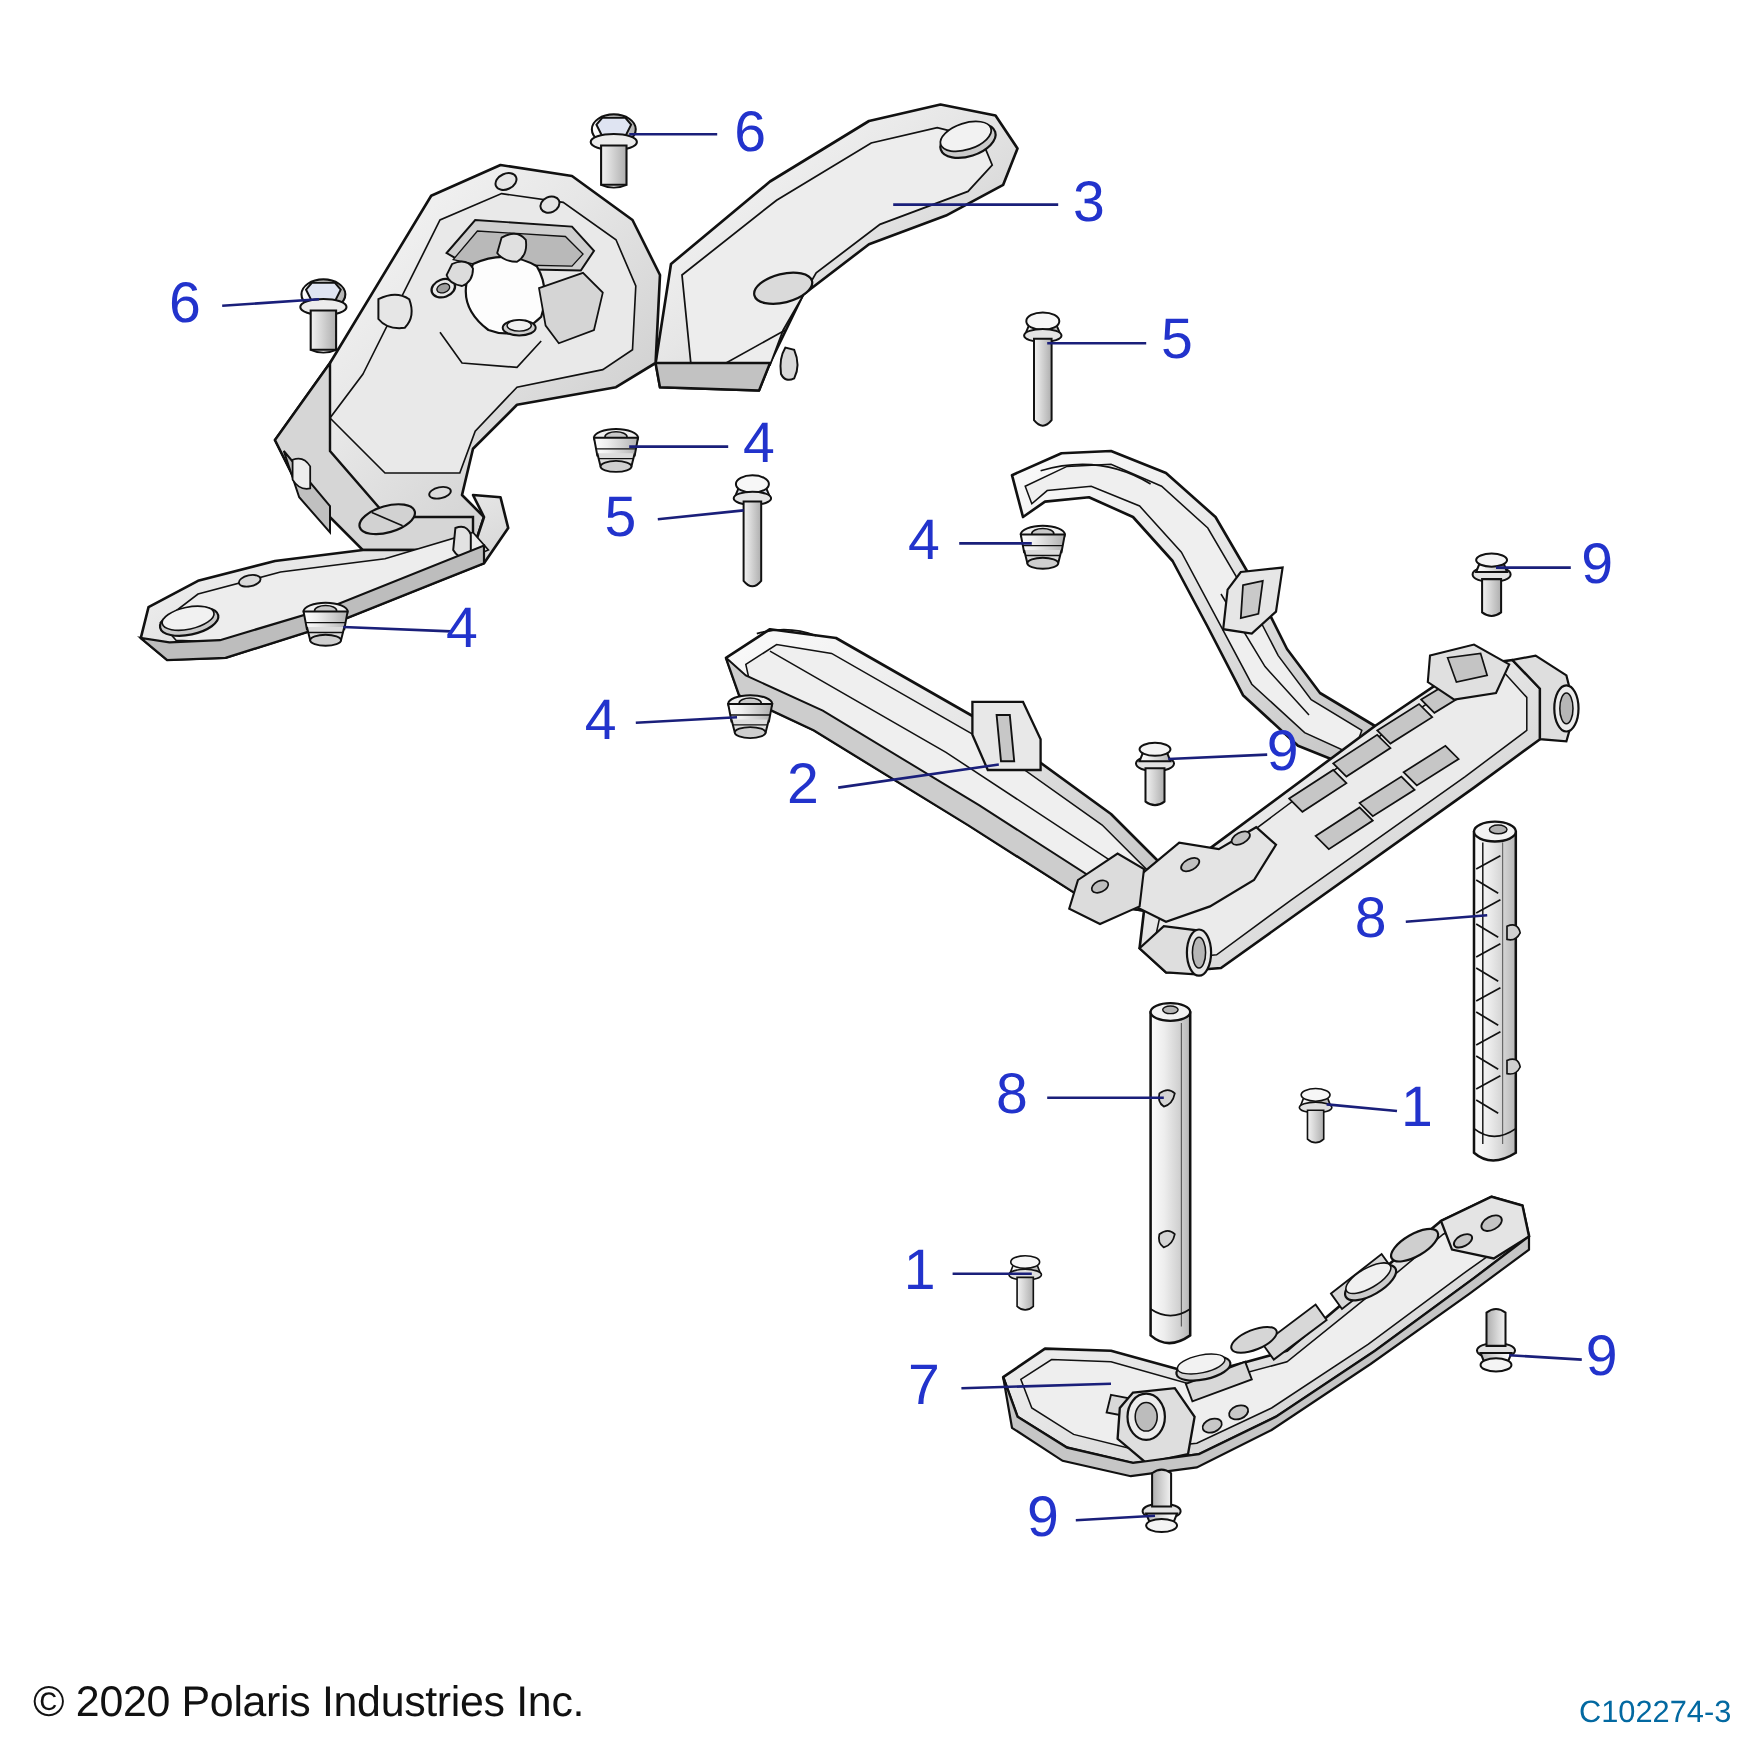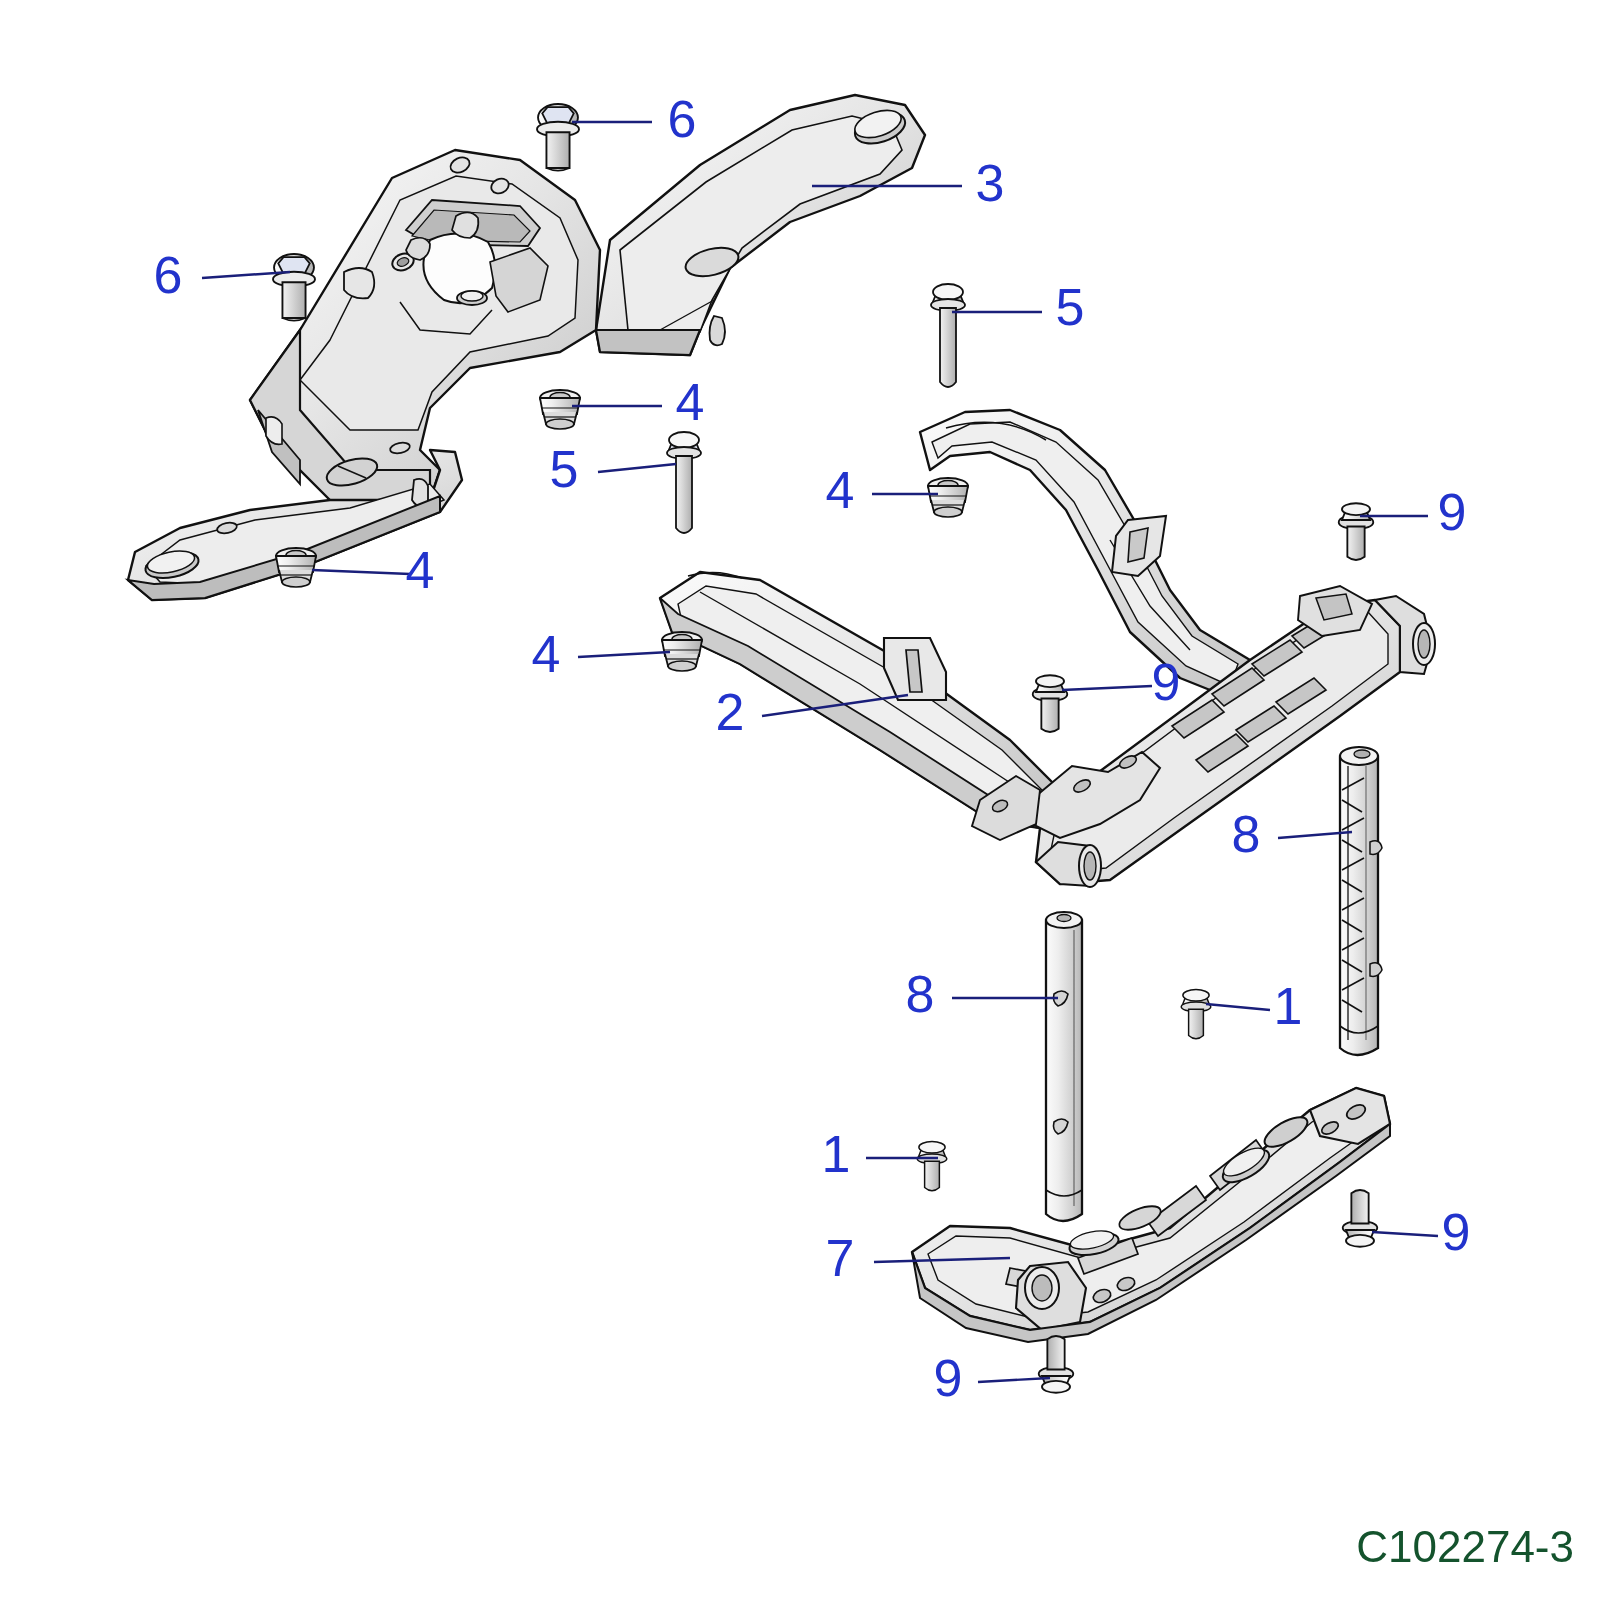--- a/index.html
+++ b/index.html
@@ -1,21 +1,21 @@
 <!DOCTYPE html>
 <html><head>
 <meta charset="utf-8">
 <style>
   html,body{margin:0;padding:0;background:#ffffff;}
   body{width:1600px;height:1600px;overflow:hidden;font-family:"Liberation Sans",sans-serif;}
   #sheet{position:relative;width:1600px;height:1600px;background:#fff;}
   #diagram{position:absolute;left:0;top:0;width:1600px;height:1600px;}
   .footer{position:absolute;left:0;bottom:0;width:1600px;height:120px;}
   .copyright{position:absolute;left:30px;bottom:30px;font-size:39px;color:#111;letter-spacing:-0.3px;white-space:nowrap;}
-  .partnum{position:absolute;right:26px;bottom:28px;font-size:44px;color:#14532d;letter-spacing:0px;white-space:nowrap;text-align:center;}
+  .partnum{position:absolute;right:26px;bottom:28px;font-size:28px;color:#0369a1;letter-spacing:0px;white-space:nowrap;text-align:center;}
   text.callout{font-family:"Liberation Sans",sans-serif;font-size:52px;fill:#2233cc;font-weight:400;}
 </style>
 </head>
 <body>
 
 <div id="sheet">
 
   <svg id="diagram" viewBox="0 0 1600 1600">
     <defs>
       <linearGradient id="gMetal" x1="0" y1="0" x2="1" y2="1">
@@ -388,16 +388,17 @@
           <text class="callout" x="840" y="1276" fill="#2233cc" text-anchor="middle">7</text>
         </g>
         <g>
           <line x1="978" y1="1382" x2="1050" y2="1378" stroke="#1a1f7a" stroke-width="2.4"></line>
           <text class="callout" x="948" y="1396" fill="#2233cc" text-anchor="middle">9</text>
         </g>
       </g>
   </svg>
 
   <div class="footer">
+    <div class="copyright">© 2020 Polaris Industries Inc.</div>
     <div class="partnum">C102274-3</div>
   </div>
 
 </div>
 
 </body></html>

